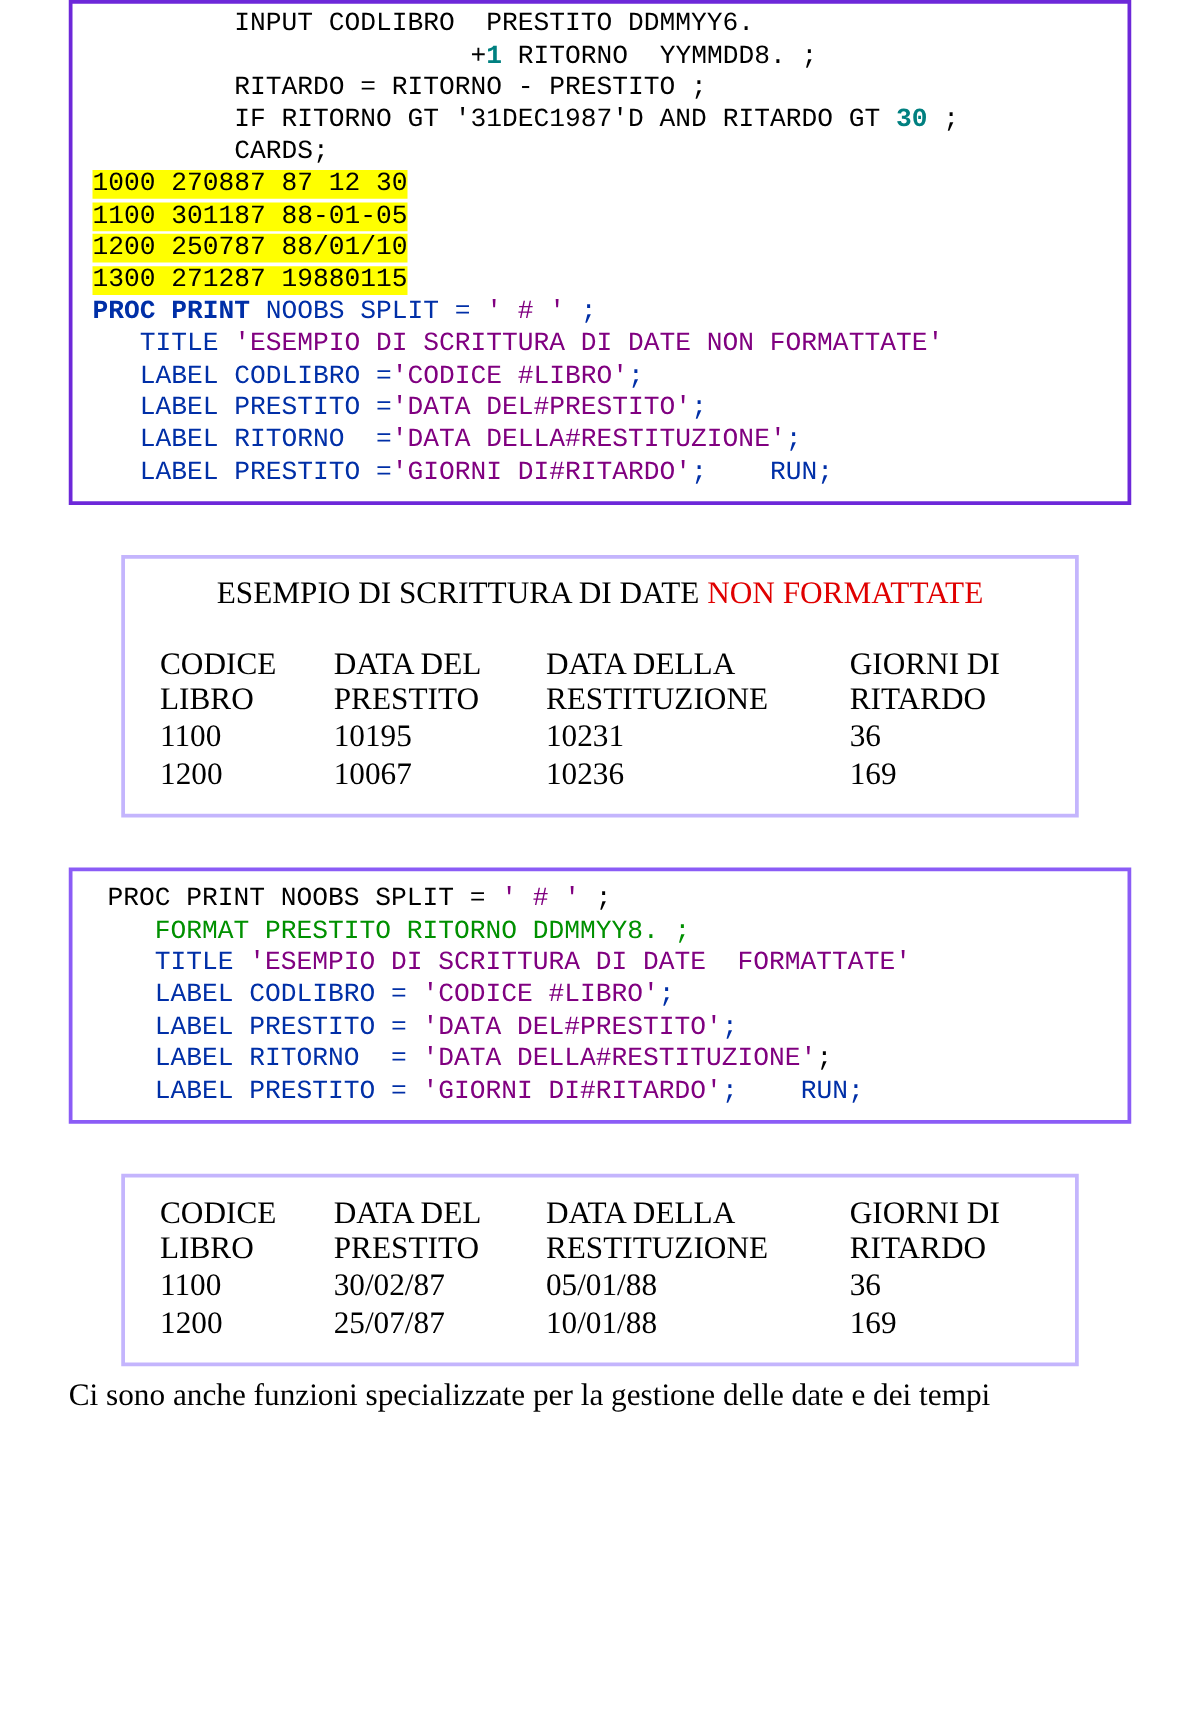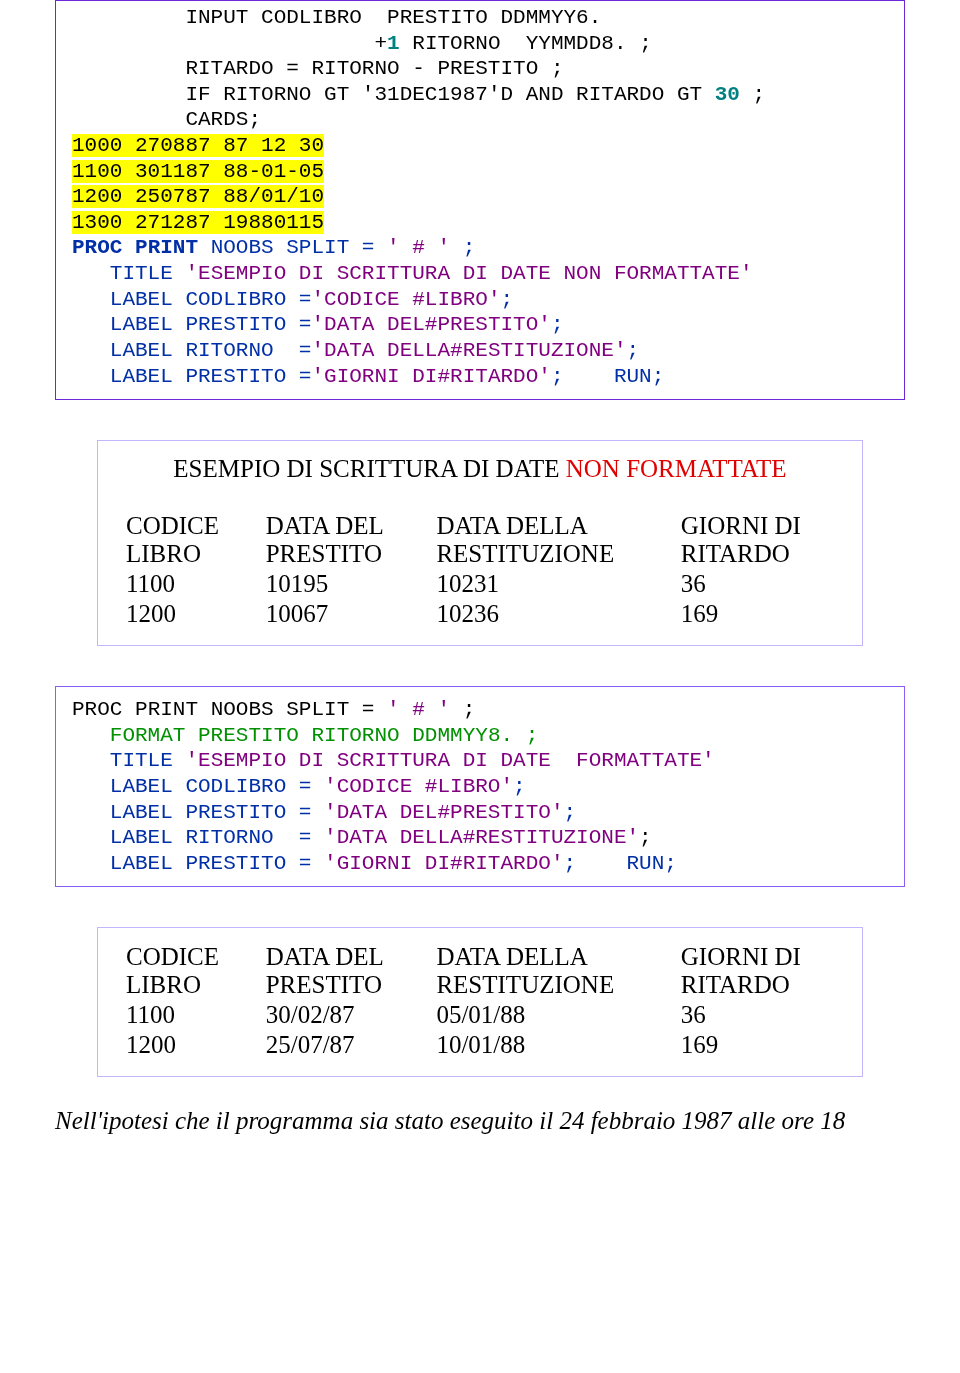--- a/index.html
+++ b/index.html
@@ -7,47 +7,47 @@
     padding: 0;
     background: #fff;
     font-family: "Times New Roman", Times, serif;
     width: 960px;
     color: #000;
   }
   .page {
     padding: 0 55px;
   }
   .codebox {
-    border: 1px solid #6d28d9;
+    border: 3px solid #6d28d9;
     padding: 4px 16px 10px 16px;
     margin-bottom: 40px;
     font-family: "Courier New", monospace;
     font-size: 21px;
     line-height: 1.22;
     white-space: pre;
   }
   .codebox2 {
-    border: 1px solid #8b5cf6;
-    padding: 10px 16px 10px 16px;
+    border: 3px solid #8b5cf6;
+    padding: 10px 16px 10px 28px;
     margin: 40px 0;
     font-family: "Courier New", monospace;
     font-size: 21px;
     line-height: 1.22;
     white-space: pre;
   }
   .black { color: #000; }
   .navy { color: #002fa7; }
   .teal { color: #008080; }
   .green { color: #009000; }
   .purple { color: #800080; }
   .hl { background-color: #ffff00; }
   .bold { font-weight: bold; }
   .output {
     margin: 0 42px 0 42px;
-    border: 1px solid #c4b5fd;
+    border: 3px solid #c4b5fd;
     padding: 14px 18px 16px 18px;
   }
   .output-title {
     font-family: "Times New Roman", Times, serif;
     font-size: 25px;
     text-align: center;
     margin-bottom: 28px;
   }
   .red { color: #e00000; }
   table.data {
@@ -151,15 +151,15 @@
     <tr>
       <td>1200</td>
       <td>25/07/87</td>
       <td>10/01/88</td>
       <td>169</td>
     </tr>
   </tbody>
       </table>
 </div>
 
-<p class="footnote2">Nell'ipotesi che il programma sia stato eseguito il 24 febbraio 1987 alle ore 18</p>
+<p class="footnote1">Ci sono anche funzioni specializzate per la gestione delle date e dei tempi</p>
 
 </div>
 
 </body></html>

